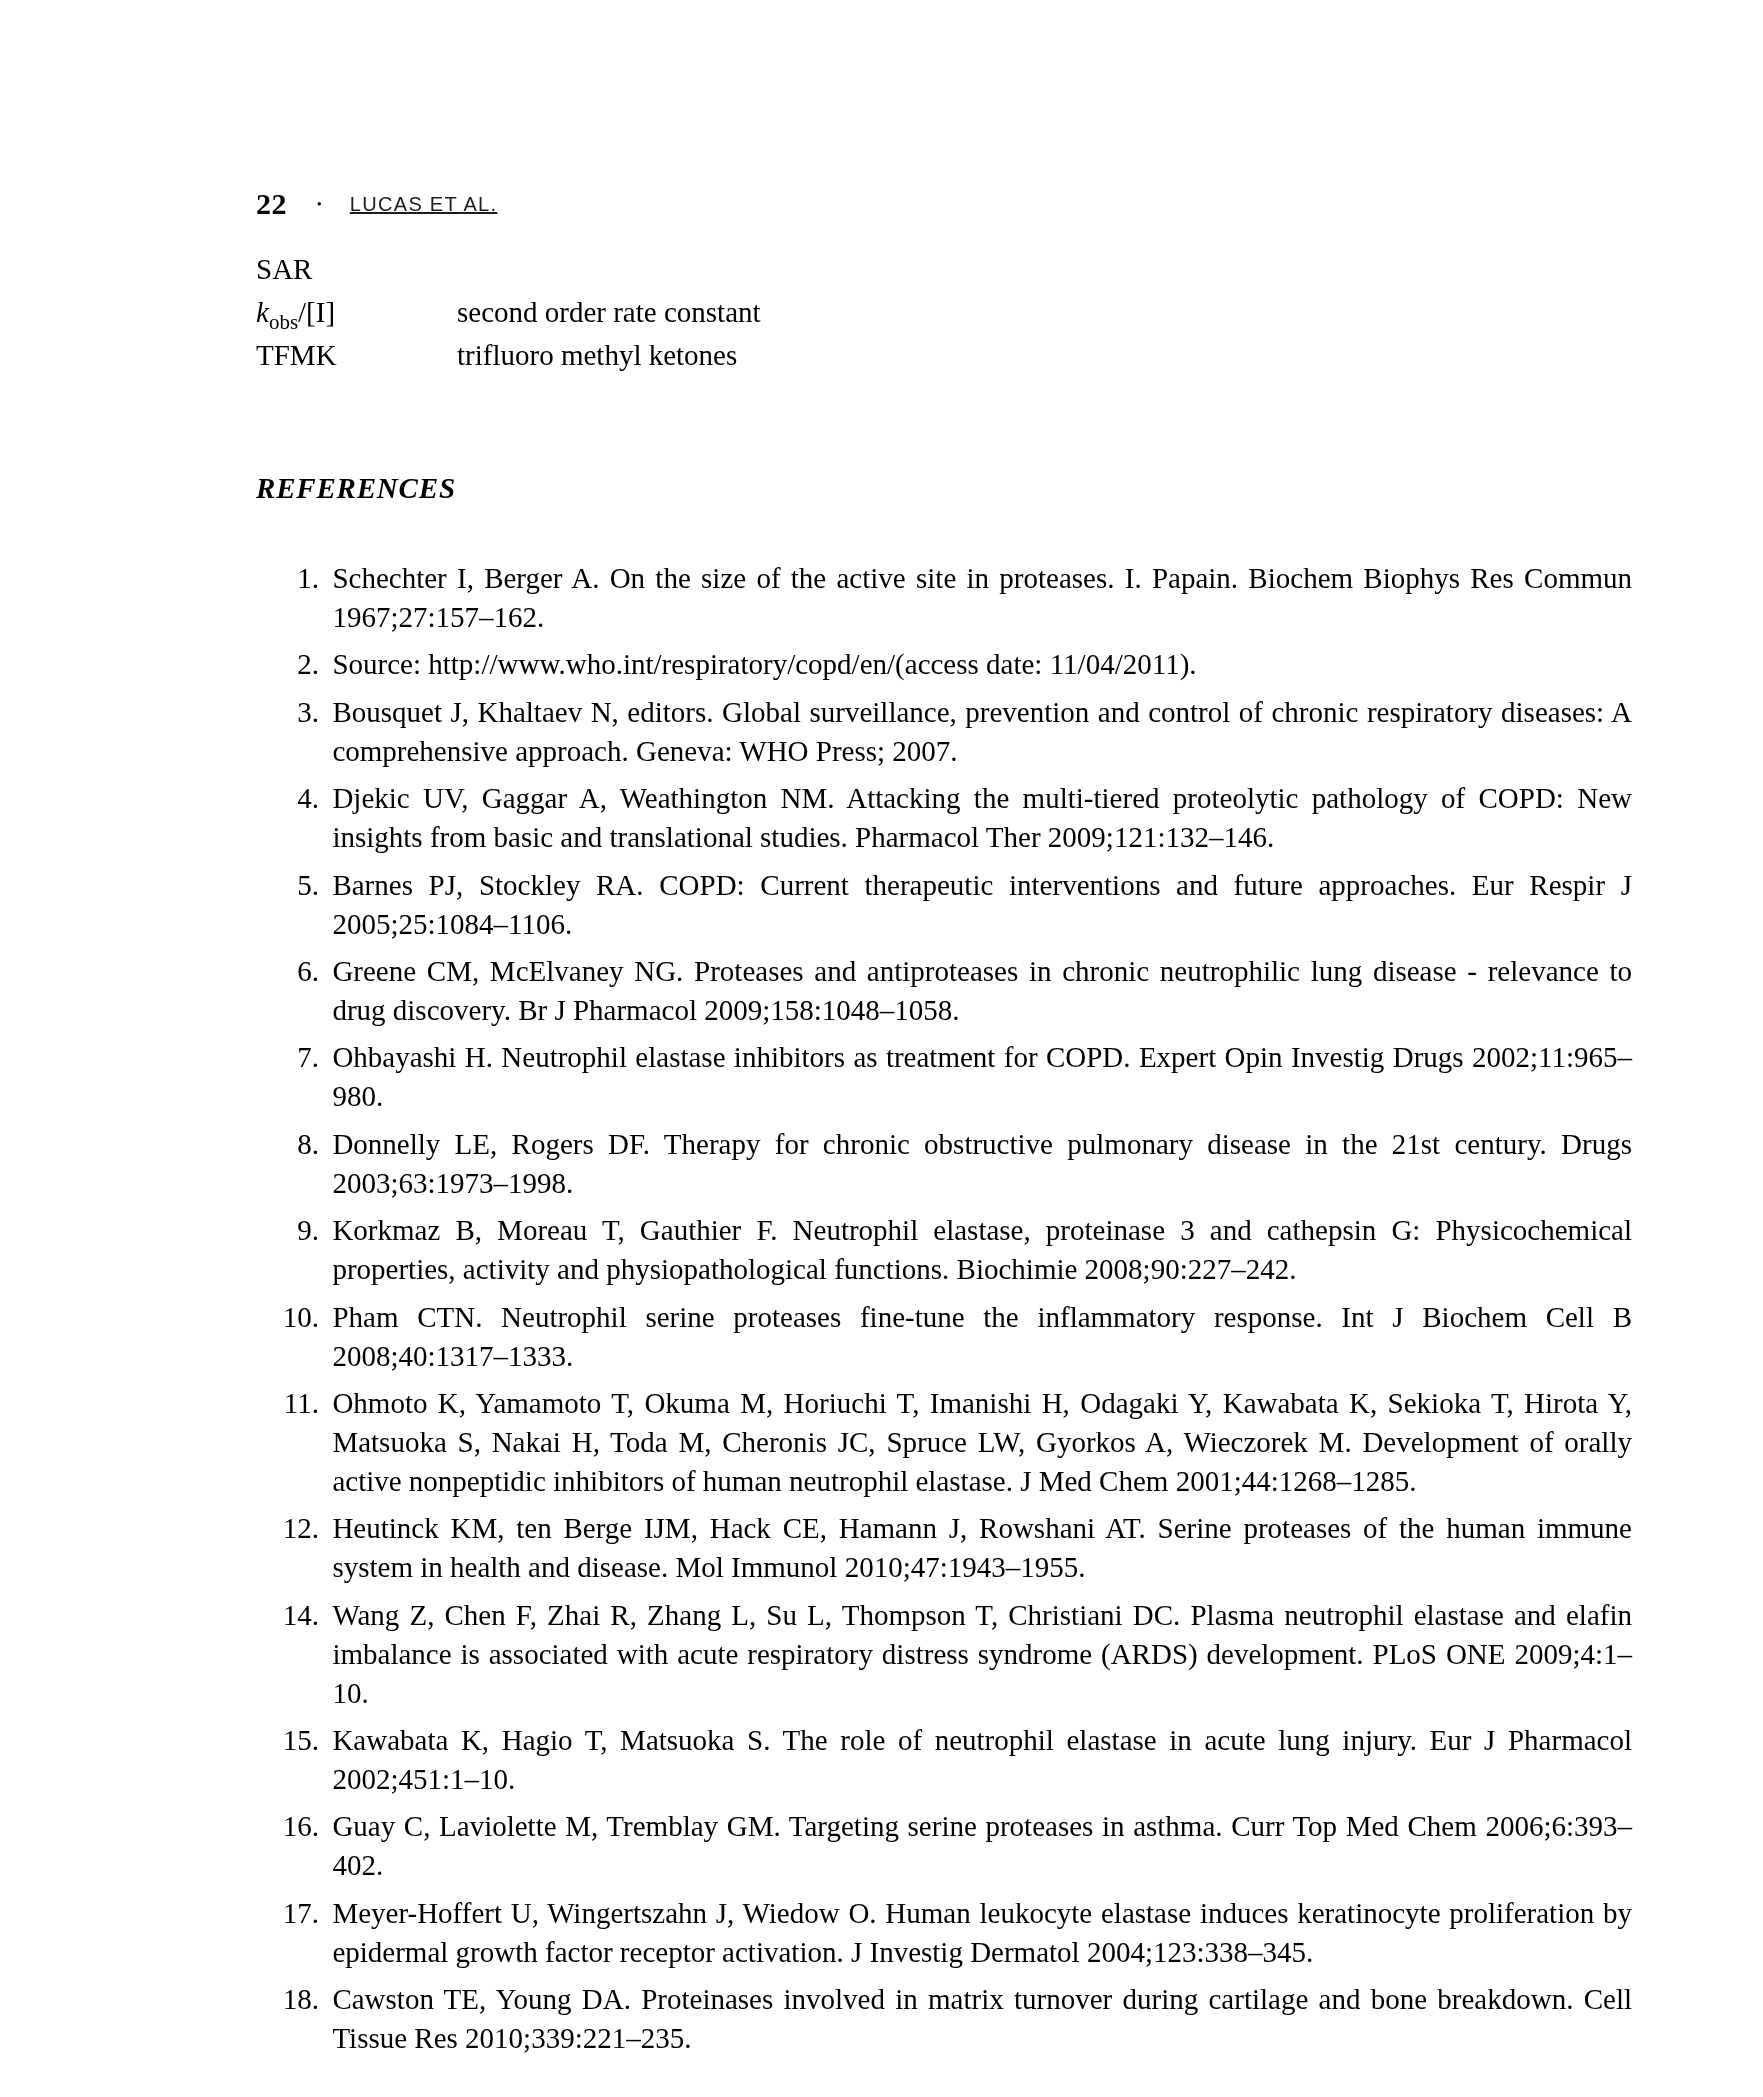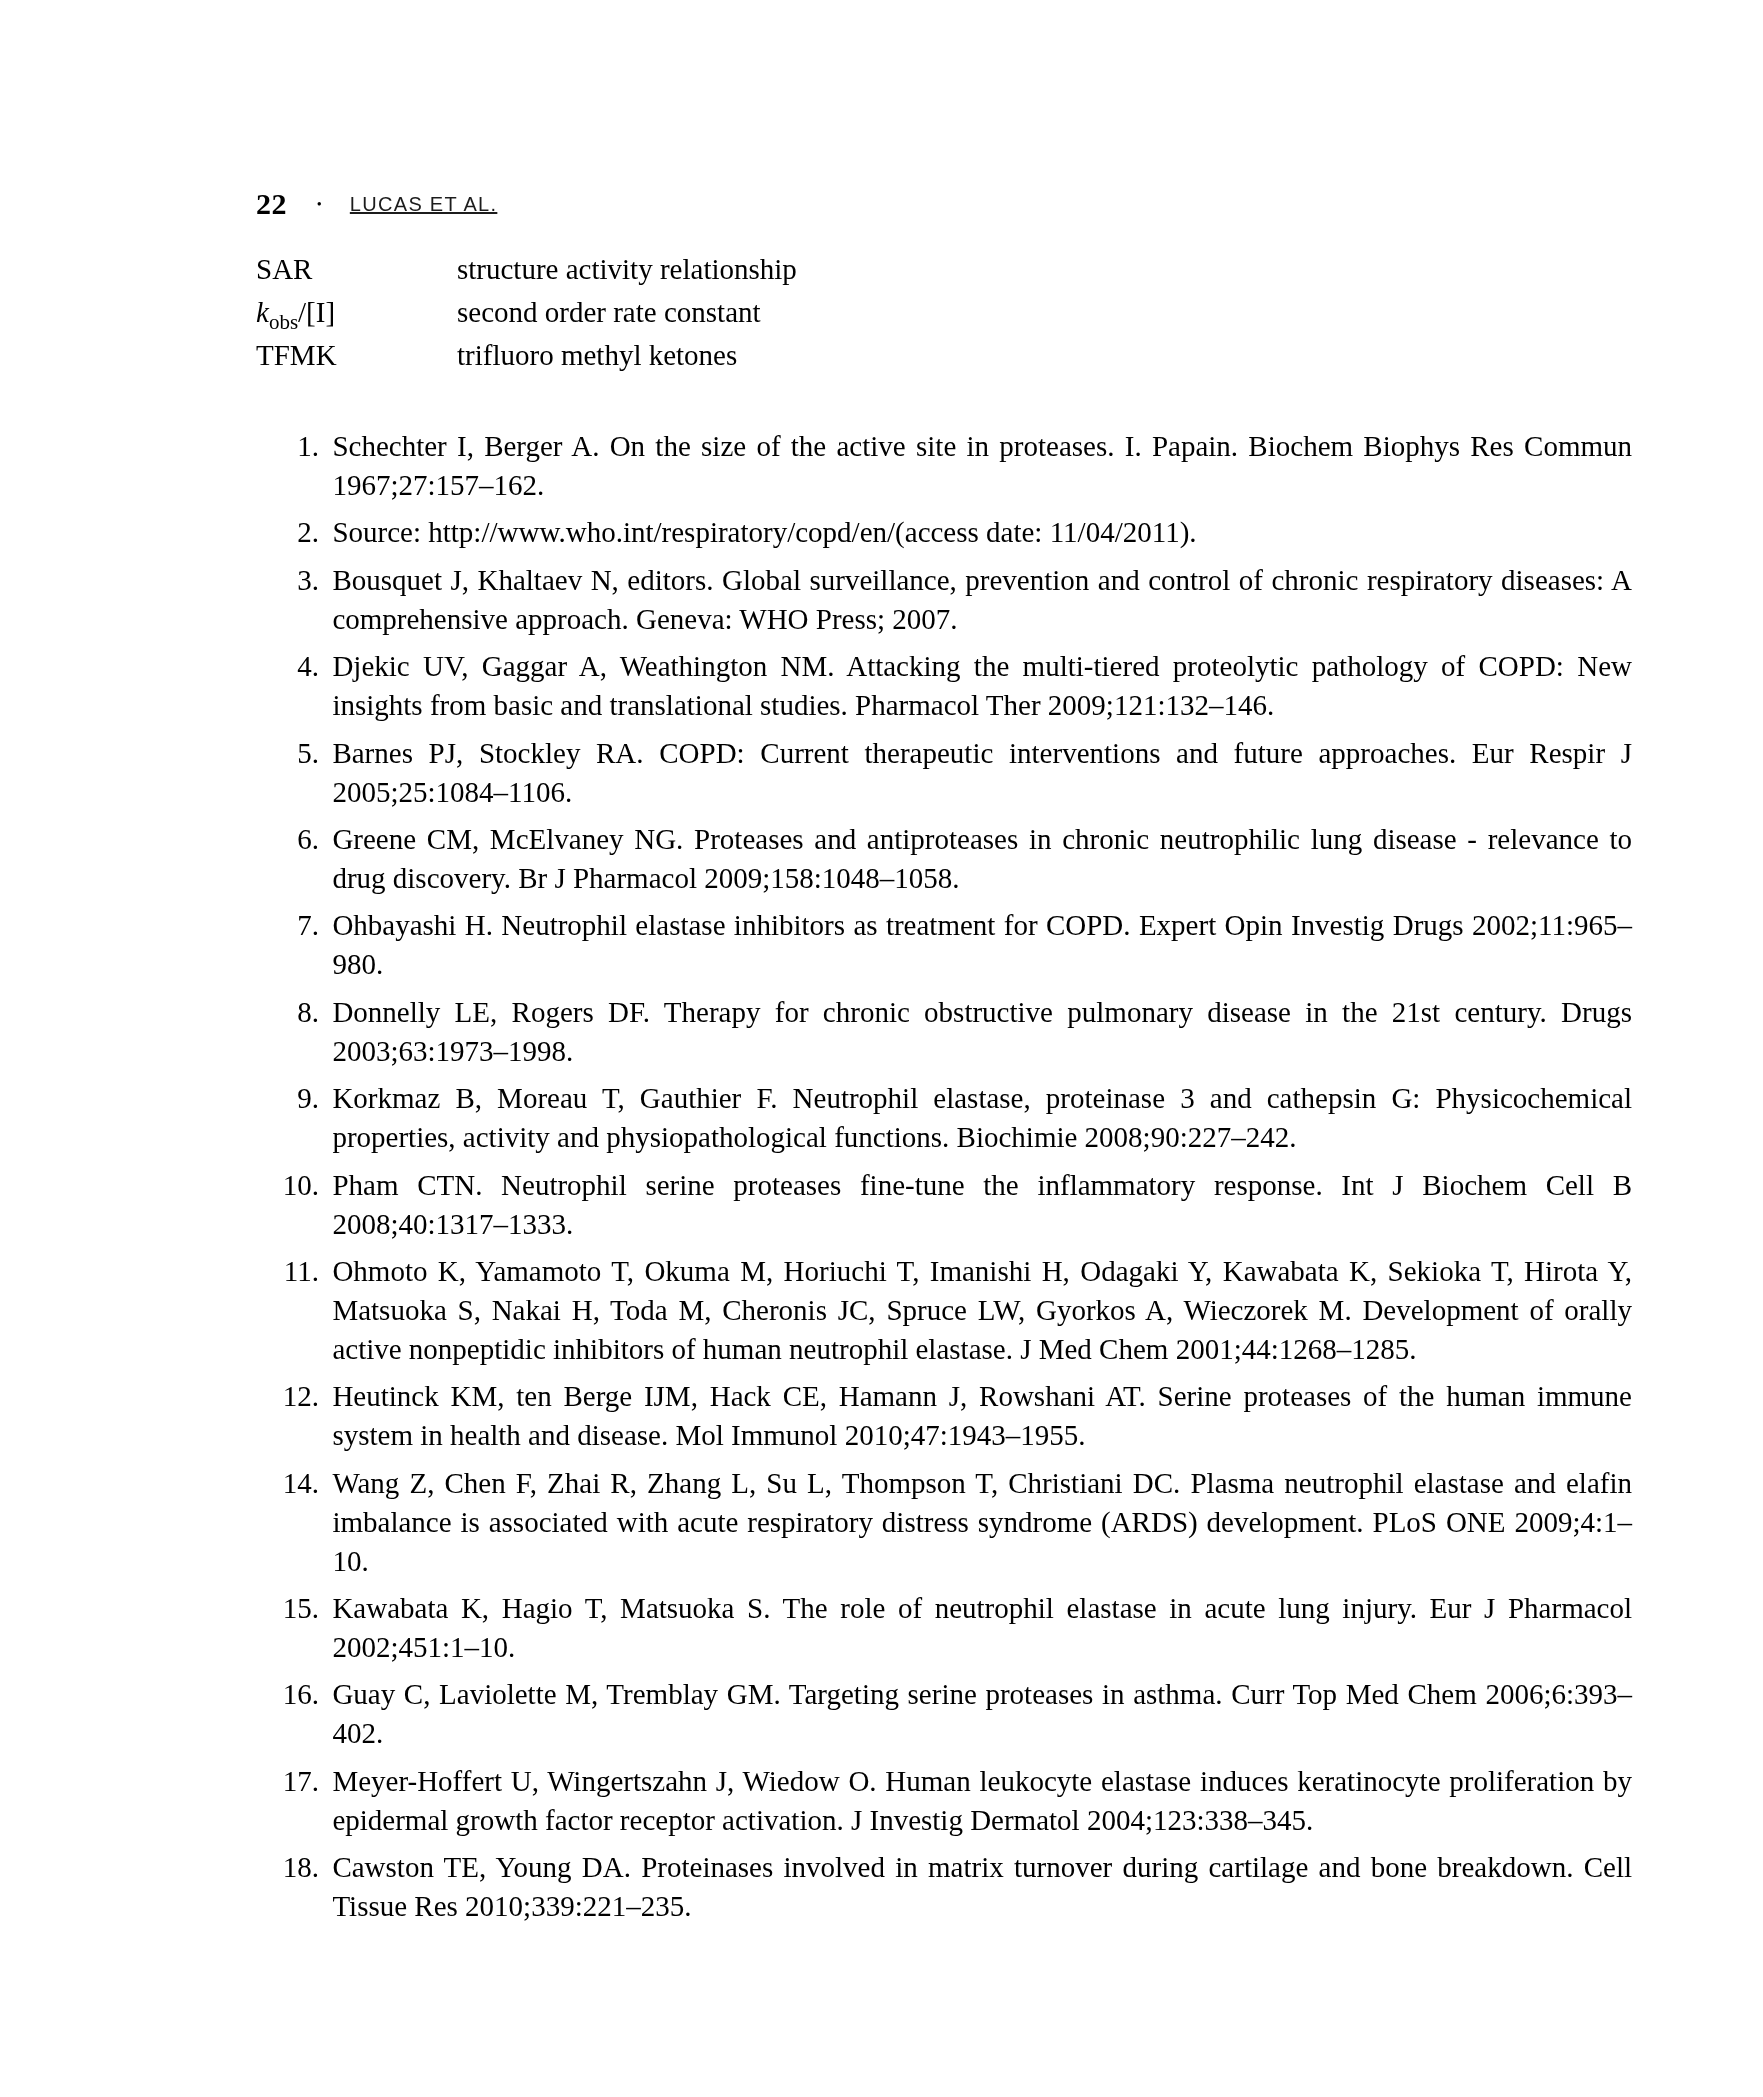--- a/index.html
+++ b/index.html
@@ -104,32 +104,32 @@
 
   <div class="header">
     <span class="page-num">22</span>
     <span class="bullet">•</span>
     <span class="running-head">LUCAS ET AL.</span>
   </div>
 
   <div class="abbr-list">
     <div class="abbr-row">
       <span class="abbr-term">SAR</span>
-      <span class="abbr-def">structure activity relationship</span>
     </div>
     <div class="abbr-row">
       <span class="abbr-term"><i>k</i><sub>obs</sub><span>/[I]</span></span>
       <span class="abbr-def">second order rate constant</span>
     </div>
     <div class="abbr-row">
       <span class="abbr-term">TFMK</span>
       <span class="abbr-def">trifluoro methyl ketones</span>
     </div>
   </div>
 
+  <div class="section-title">REFERENCES</div>
 
   <div class="ref-list">
     <div class="ref">
         <div class="ref-num">1.</div>
         <div class="ref-text">Schechter I, Berger A. On the size of the active site in proteases. I. Papain. Biochem Biophys Res Commun 1967;27:157–162.</div>
       </div>
     <div class="ref">
         <div class="ref-num">2.</div>
         <div class="ref-text">Source: http://www.who.int/respiratory/copd/en/(access date: 11/04/2011).</div>
       </div>

